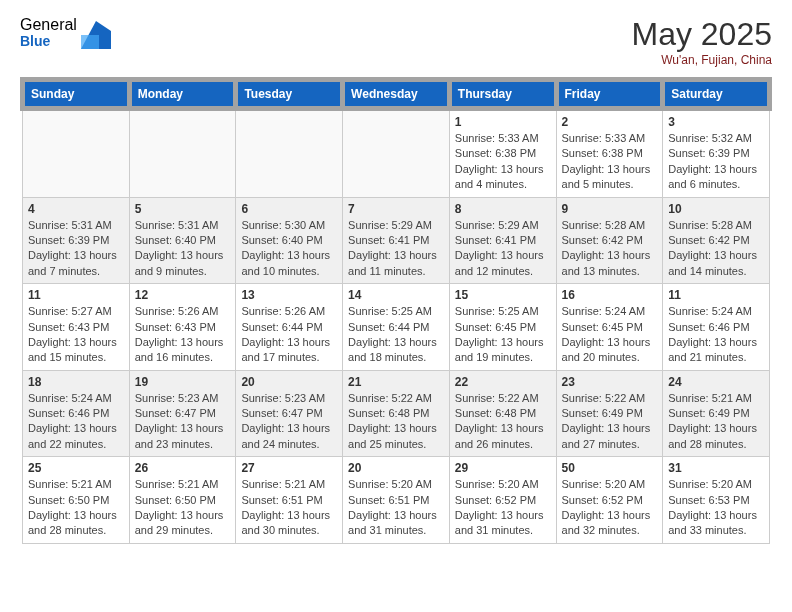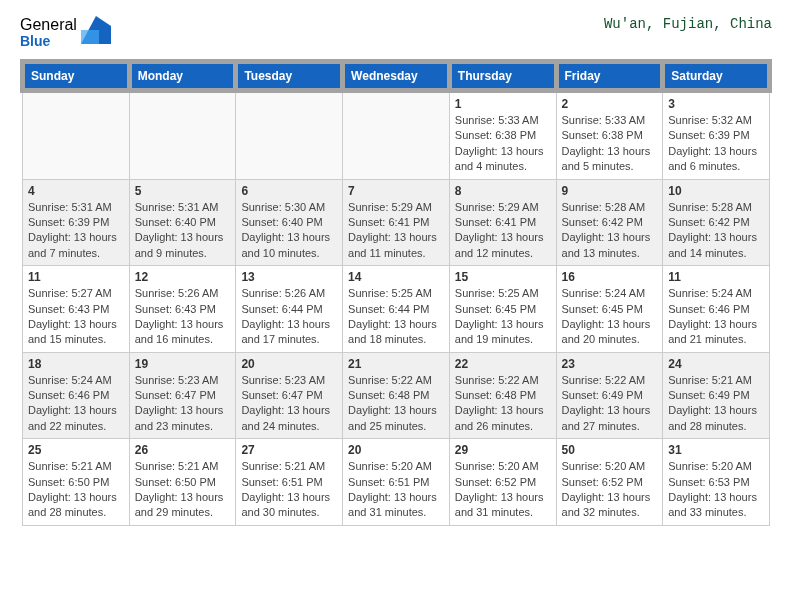--- a/index.html
+++ b/index.html
@@ -17,21 +17,21 @@
       padding: 16px 20px 12px 20px;
     }
     .header {
       display: flex;
       justify-content: space-between;
       align-items: flex-start;
       margin-bottom: 10px;
     }
     .logo {
       display: flex;
-      align-items: flex-start;
+      align-items: flex-end;
       gap: 2px;
     }
     .logo-text {
       display: flex;
       flex-direction: column;
       line-height: 1.1;
     }
     .logo-blue {
       font-size: 14px;
       font-weight: bold;
@@ -44,23 +44,22 @@
     }
     .title-section {
       text-align: right;
     }
     .month-title {
       font-size: 32px;
       color: #333;
       font-weight: normal;
     }
     .subtitle {
-      font-size: 14px;
-      color: #14532d;
-      font-family: Liberation Mono, monospace;
+      font-size: 12px;
+      color: #7f1d1d;
     }
     .calendar {
       width: 100%;
       border-collapse: collapse;
       border: 1px solid #bbb;
     }
     .calendar th {
       background: #1565c0;
       color: #fff;
       font-size: 12px;
@@ -107,20 +106,21 @@
       <div class="logo-text">
         <span>General</span>
         <span class="logo-blue">Blue</span>
       </div>
       <svg class="logo-icon" viewBox="0 0 30 28">
         <polygon points="0,28 30,28 30,10 15,0" fill="#1565c0"></polygon>
         <polygon points="0,28 18,28 18,14 0,14" fill="#42a5f5" opacity="0.7"></polygon>
       </svg>
     </div>
     <div class="title-section">
+      <div class="month-title">May 2025</div>
       <div class="subtitle">Wu'an, Fujian, China</div>
     </div>
   </div>
 
   <table class="calendar">
     <thead>
       <tr id="weekday-header">
           <th>Sunday</th>
           <th>Monday</th>
           <th>Tuesday</th>

